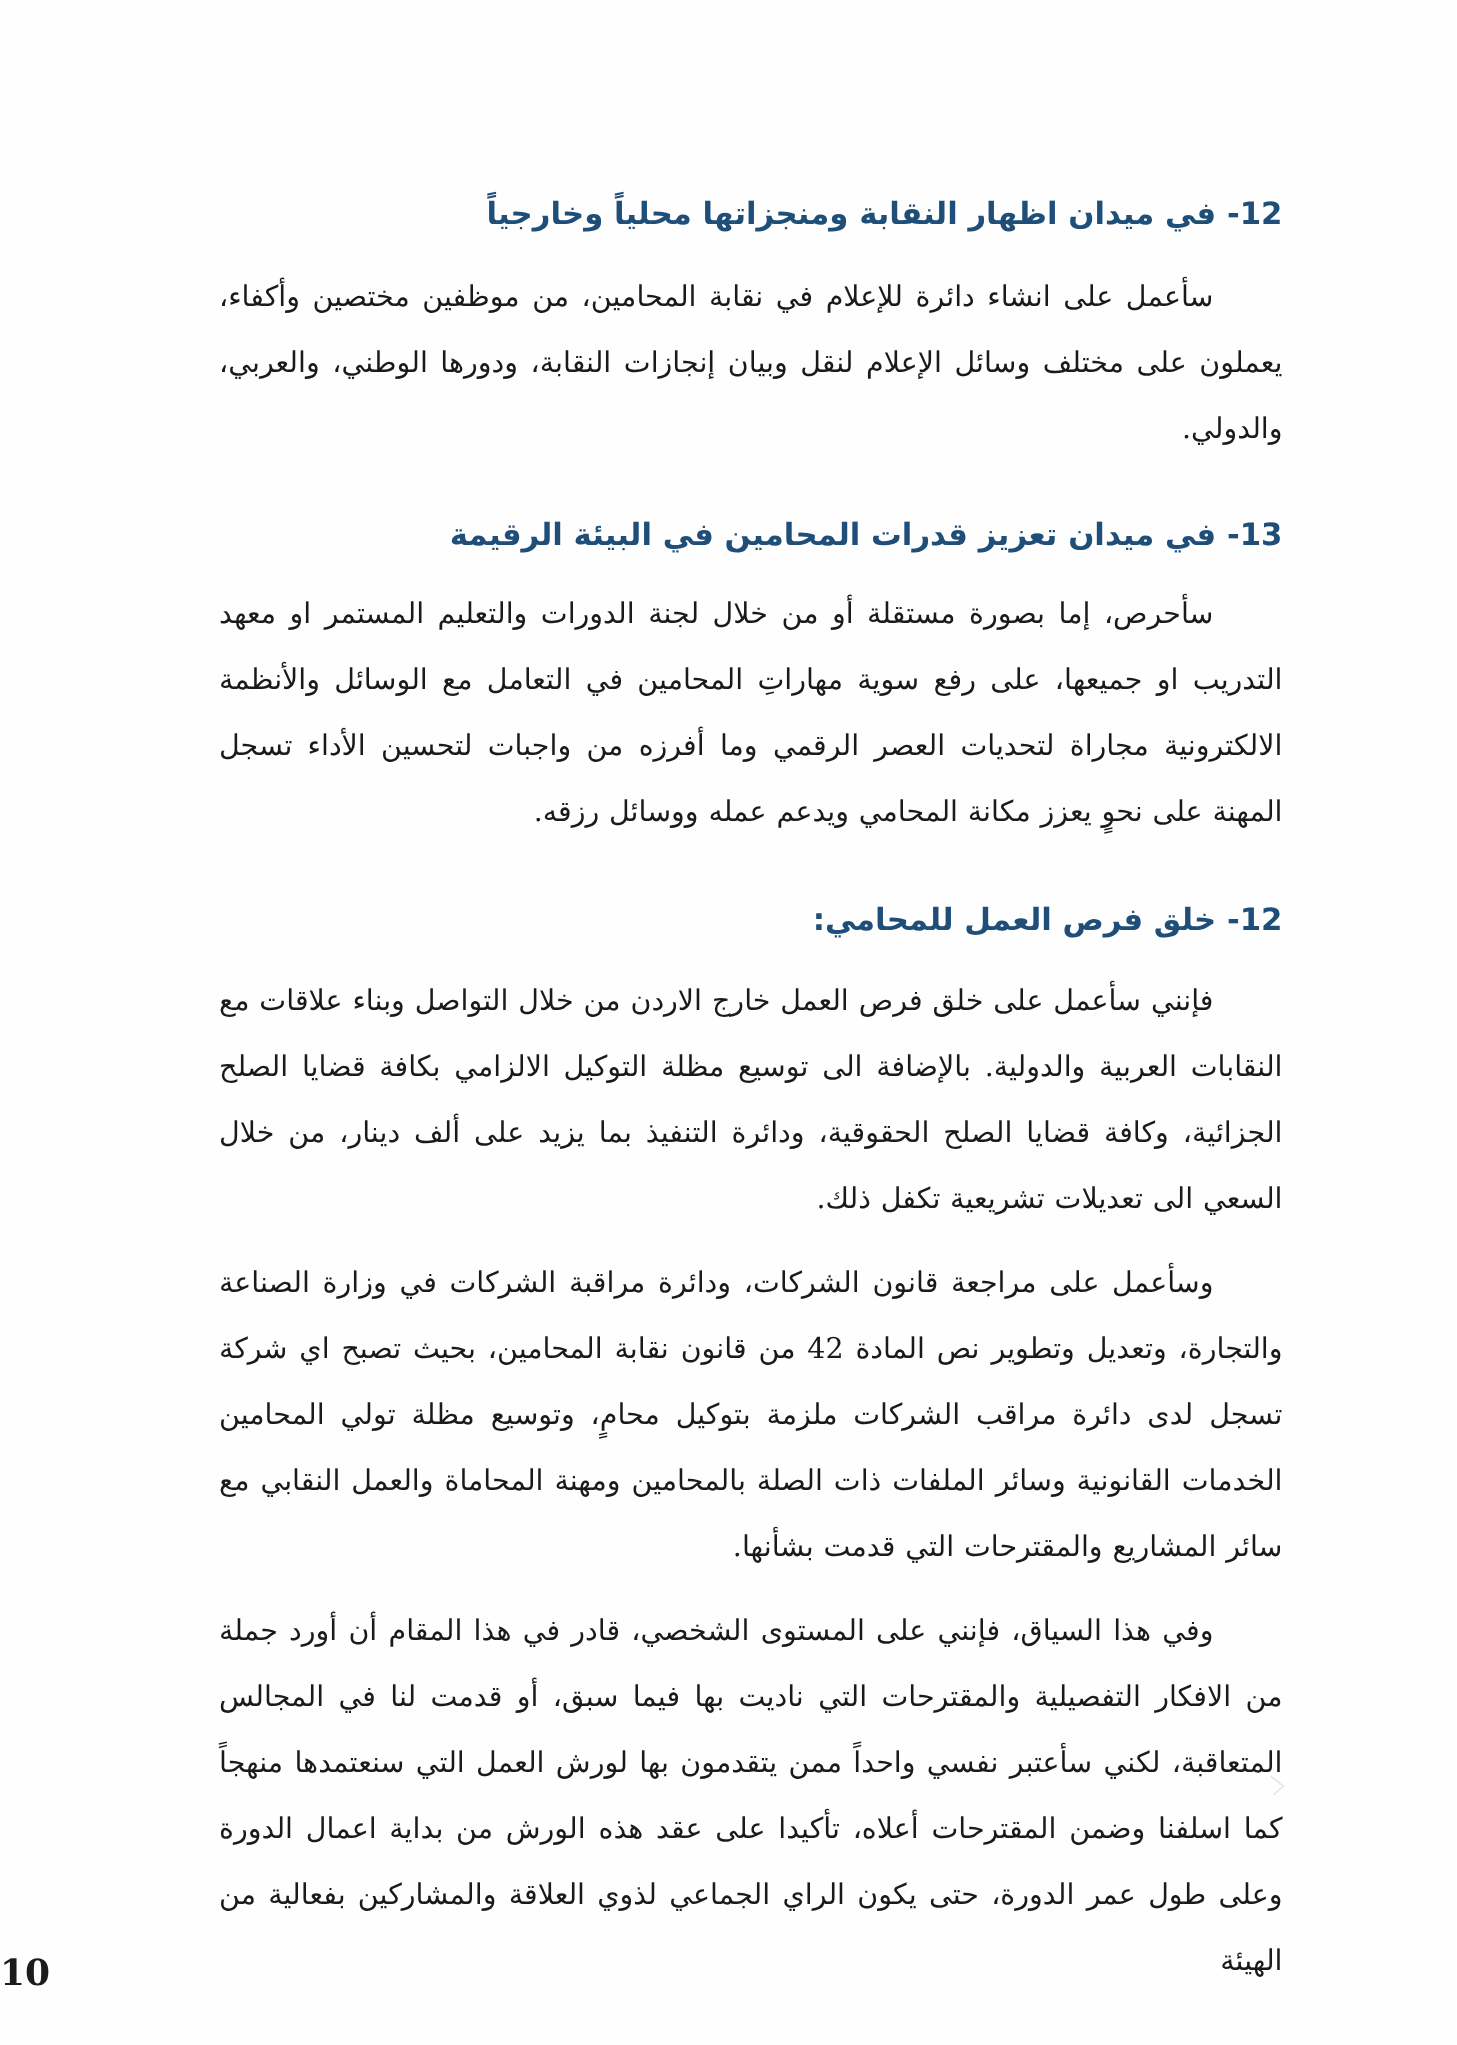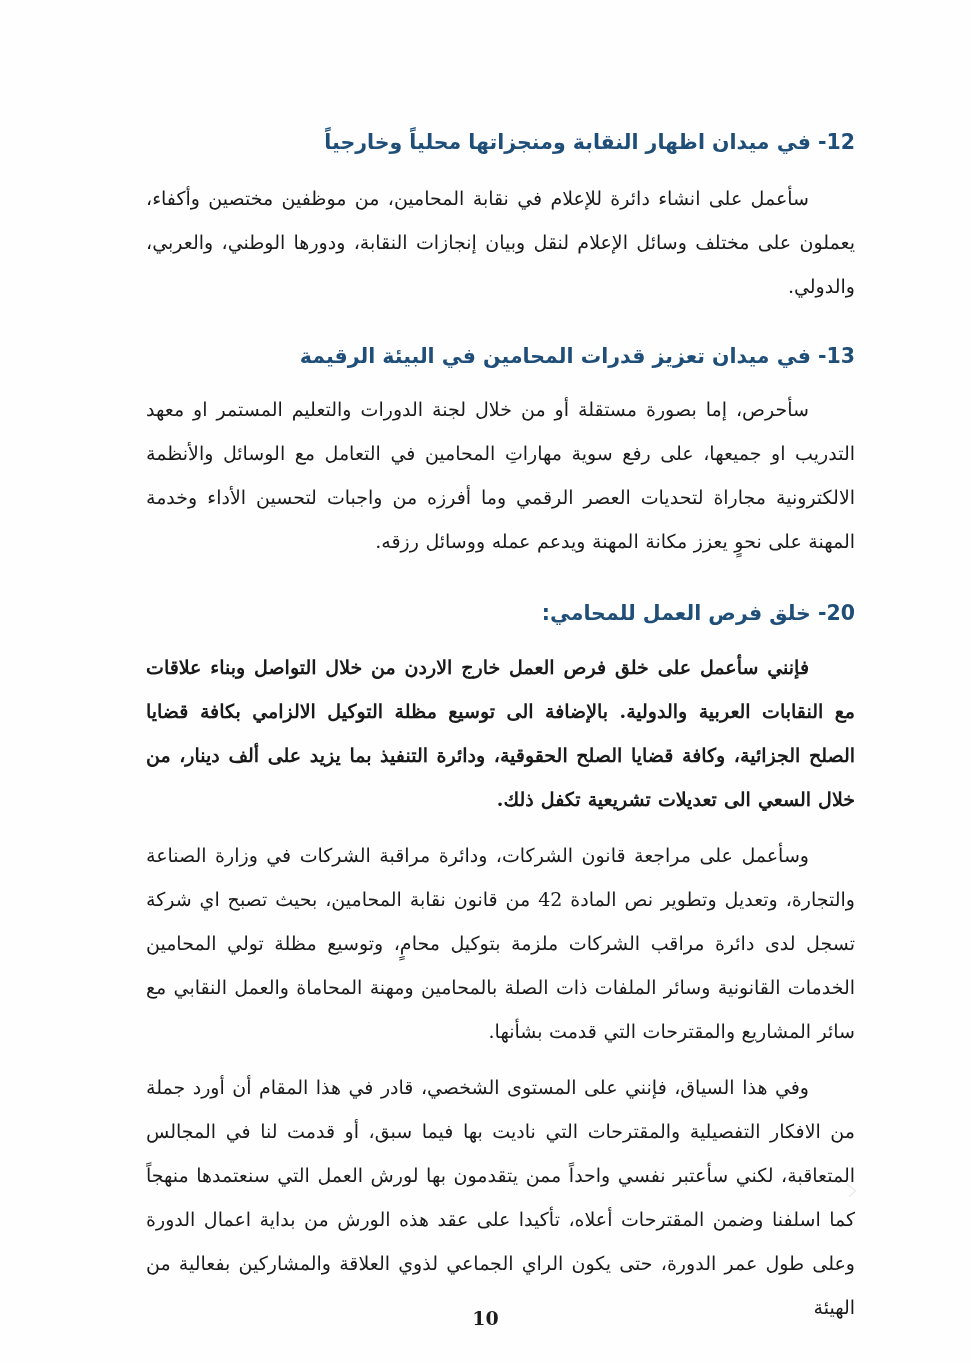--- a/index.html
+++ b/index.html
@@ -50,36 +50,36 @@
     direction: rtl;
     unicode-bidi: isolate;
     line-height: 44px;
     margin: 0;
     word-spacing: 0.5px;
   }
   .para.indent { text-indent: 46px; margin-left: 28px; }
   .para.gap-sm { margin-top: 12px; }
   .p-after-12 { margin-top: 16px; }
   .p-after-13 { margin-top: 14px; }
-  .p-after-14 { margin-top: 14px; font-weight: bold; }
+  .p-after-14 { margin-top: 14px; }
 
   .underlined {
     text-decoration-thickness: 1.5px;
     text-underline-offset: 5px;
   }
 
   .page-number {
     position: absolute;
     bottom: 34px;
     left: 0;
     right: 0;
-    text-align: center;
+    text-align: left;
     font-family: "DejaVu Serif", "Liberation Serif", serif;
     font-weight: bold;
-    font-size: 19px;
+    font-size: 24px;
     color: #1c1c1c;
     direction: ltr;
   }
 
   .scan-artifact {
     position: absolute;
     top: 1182px;
     left: 846px;
     width: 14px;
     height: 20px;
@@ -109,23 +109,23 @@
 <div class="page">
 
   <div class="content">
 
     <h2 class="section-heading h-12">12- في ميدان اظهار النقابة ومنجزاتها محلياً وخارجياً</h2>
 
     <p class="para indent p-after-12">سأعمل على انشاء دائرة للإعلام في نقابة المحامين، من موظفين مختصين وأكفاء، يعملون على مختلف وسائل الإعلام لنقل وبيان إنجازات النقابة، ودورها الوطني، والعربي، والدولي.</p>
 
     <h2 class="section-heading h-13">13- في ميدان تعزيز قدرات المحامين في البيئة الرقيمة</h2>
 
-    <p class="para indent p-after-13">سأحرص، إما بصورة مستقلة أو من خلال لجنة الدورات والتعليم المستمر او معهد التدريب او جميعها، على رفع سوية مهاراتِ المحامين في التعامل مع الوسائل والأنظمة الالكترونية مجاراة لتحديات العصر الرقمي وما أفرزه من واجبات لتحسين الأداء وخدمة المهنة على نحوٍ يعزز مكانة المهنة ويدعم عمله ووسائل رزقه.</p>
+    <p class="para indent p-after-13">سأحرص، إما بصورة مستقلة أو من خلال لجنة الدورات والتعليم المستمر او معهد التدريب او جميعها، على رفع سوية مهاراتِ المحامين في التعامل مع الوسائل والأنظمة الالكترونية مجاراة لتحديات العصر الرقمي وما أفرزه من واجبات لتحسين الأداء تسجل المهنة على نحوٍ يعزز مكانة المحامي ويدعم عمله ووسائل رزقه.</p>
 
-    <h2 class="section-heading h-14">20- خلق فرص العمل للمحامي:</h2>
+    <h2 class="section-heading h-14">12- خلق فرص العمل للمحامي:</h2>
 
     <p class="para indent p-after-14">فإنني سأعمل على خلق فرص العمل خارج الاردن من خلال التواصل وبناء علاقات مع النقابات العربية والدولية. بالإضافة الى توسيع مظلة التوكيل الالزامي بكافة قضايا الصلح الجزائية، وكافة قضايا الصلح الحقوقية، ودائرة التنفيذ بما يزيد على ألف دينار، من خلال السعي الى تعديلات تشريعية تكفل ذلك.</p>
 
     <p class="para indent gap-sm">وسأعمل على مراجعة قانون الشركات، ودائرة مراقبة الشركات في وزارة الصناعة والتجارة، وتعديل وتطوير نص المادة 42 من قانون نقابة المحامين، بحيث تصبح اي شركة تسجل لدى دائرة مراقب الشركات ملزمة بتوكيل محامٍ، وتوسيع مظلة تولي المحامين الخدمات القانونية وسائر الملفات ذات الصلة بالمحامين ومهنة المحاماة والعمل النقابي مع سائر المشاريع والمقترحات التي قدمت بشأنها.</p>
 
     <p class="para indent gap-sm"><span>وفي هذا السياق، فإنني على المستوى الشخصي، قادر في هذا المقام أن أورد جملة من الافكار التفصيلية والمقترحات التي ناديت بها فيما سبق، أو قدمت لنا في المجالس المتعاقبة، لكني سأعتبر نفسي واحداً ممن يتقدمون بها لورش العمل التي سنعتمدها منهجاً كما اسلفنا وضمن المقترحات أعلاه، </span><span class="underlined">تأكيدا على عقد هذه الورش من بداية اعمال الدورة وعلى طول عمر الدورة، حتى يكون الراي الجماعي لذوي العلاقة والمشاركين بفعالية من الهيئة</span></p>
 
   </div>
 
   <div class="scan-artifact"></div>

